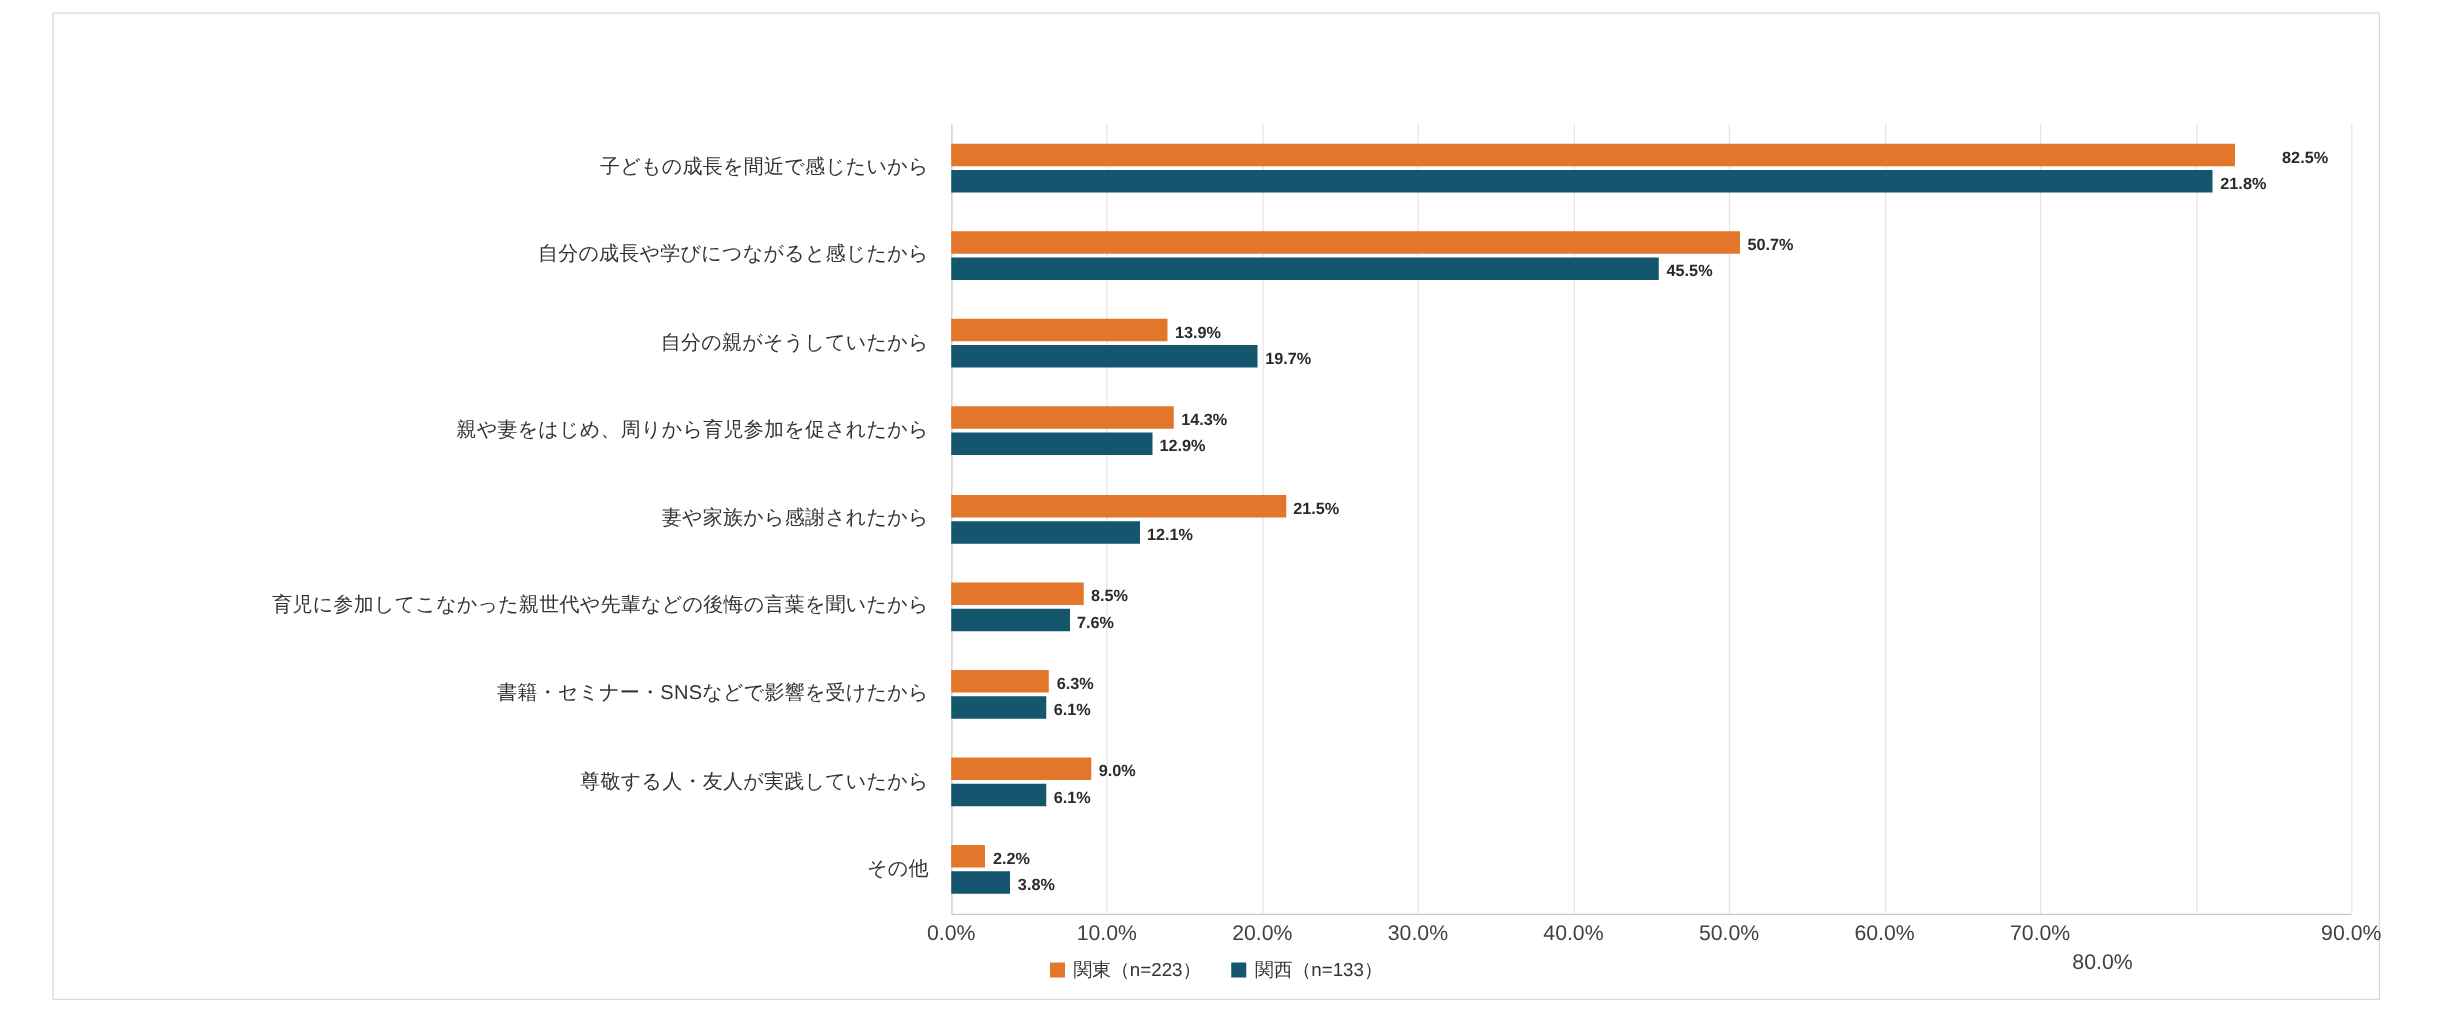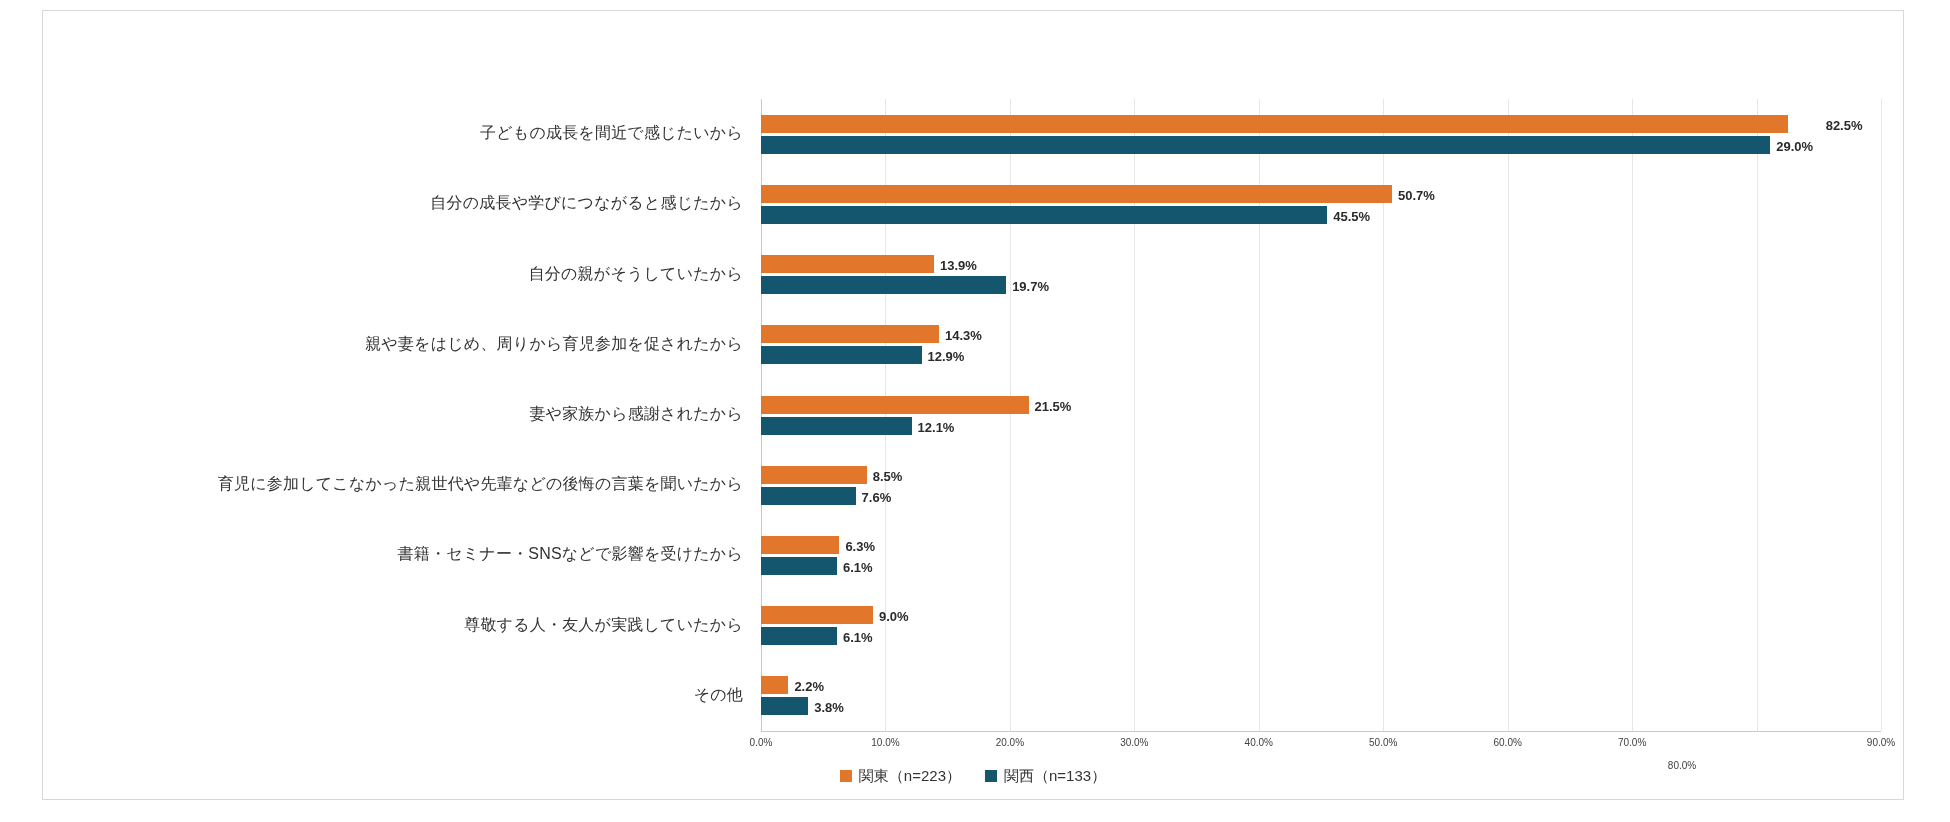--- a/index.html
+++ b/index.html
@@ -56,21 +56,21 @@
     position: absolute;
     left: 718px;
     top: 720px;
     width: 1120px;
     height: 1px;
     background: #c9c9c9;
   }
   .tick-label {
     position: absolute;
     top: 726px;
-    font-size: 10px;
+    font-size: 17px;
     color: #404040;
     transform: translateX(-50%);
     white-space: nowrap;
   }
   .cat-label {
     position: absolute;
     right: 0;
     text-align: right;
     font-size: 16px;
     color: #333333;
@@ -146,21 +146,21 @@
       <div class="gridline" style="left: 373.333px;"></div>
       <div class="gridline" style="left: 497.778px;"></div>
       <div class="gridline" style="left: 622.222px;"></div>
       <div class="gridline" style="left: 746.667px;"></div>
       <div class="gridline" style="left: 871.111px;"></div>
       <div class="gridline" style="left: 995.556px;"></div>
       <div class="gridline" style="left: 1120px;"></div>
       <div class="bar kanto" style="left: 0px; top: 15.6111px; width: 1026.67px;"></div>
       <div class="bar-value" style="left: 1032.67px; top: 18.6111px; margin-left: 32px;">82.5%</div>
       <div class="bar kansai" style="left: 0px; top: 36.6111px; width: 1009.24px;"></div>
-      <div class="bar-value" style="left: 1015.24px; top: 39.6111px;">29.0%</div>
+      <div class="bar-value" style="left: 1015.24px; top: 39.6111px;">21.8%</div>
       <div class="bar kanto" style="left: 0px; top: 85.8333px; width: 630.933px;"></div>
       <div class="bar-value" style="left: 636.933px; top: 88.8333px;">50.7%</div>
       <div class="bar kansai" style="left: 0px; top: 106.833px; width: 566.222px;"></div>
       <div class="bar-value" style="left: 572.222px; top: 109.833px;">45.5%</div>
       <div class="bar kanto" style="left: 0px; top: 156.056px; width: 172.978px;"></div>
       <div class="bar-value" style="left: 178.978px; top: 159.056px;">13.9%</div>
       <div class="bar kansai" style="left: 0px; top: 177.056px; width: 245.156px;"></div>
       <div class="bar-value" style="left: 251.156px; top: 180.056px;">19.7%</div>
       <div class="bar kanto" style="left: 0px; top: 226.278px; width: 177.956px;"></div>
       <div class="bar-value" style="left: 183.956px; top: 229.278px;">14.3%</div>

